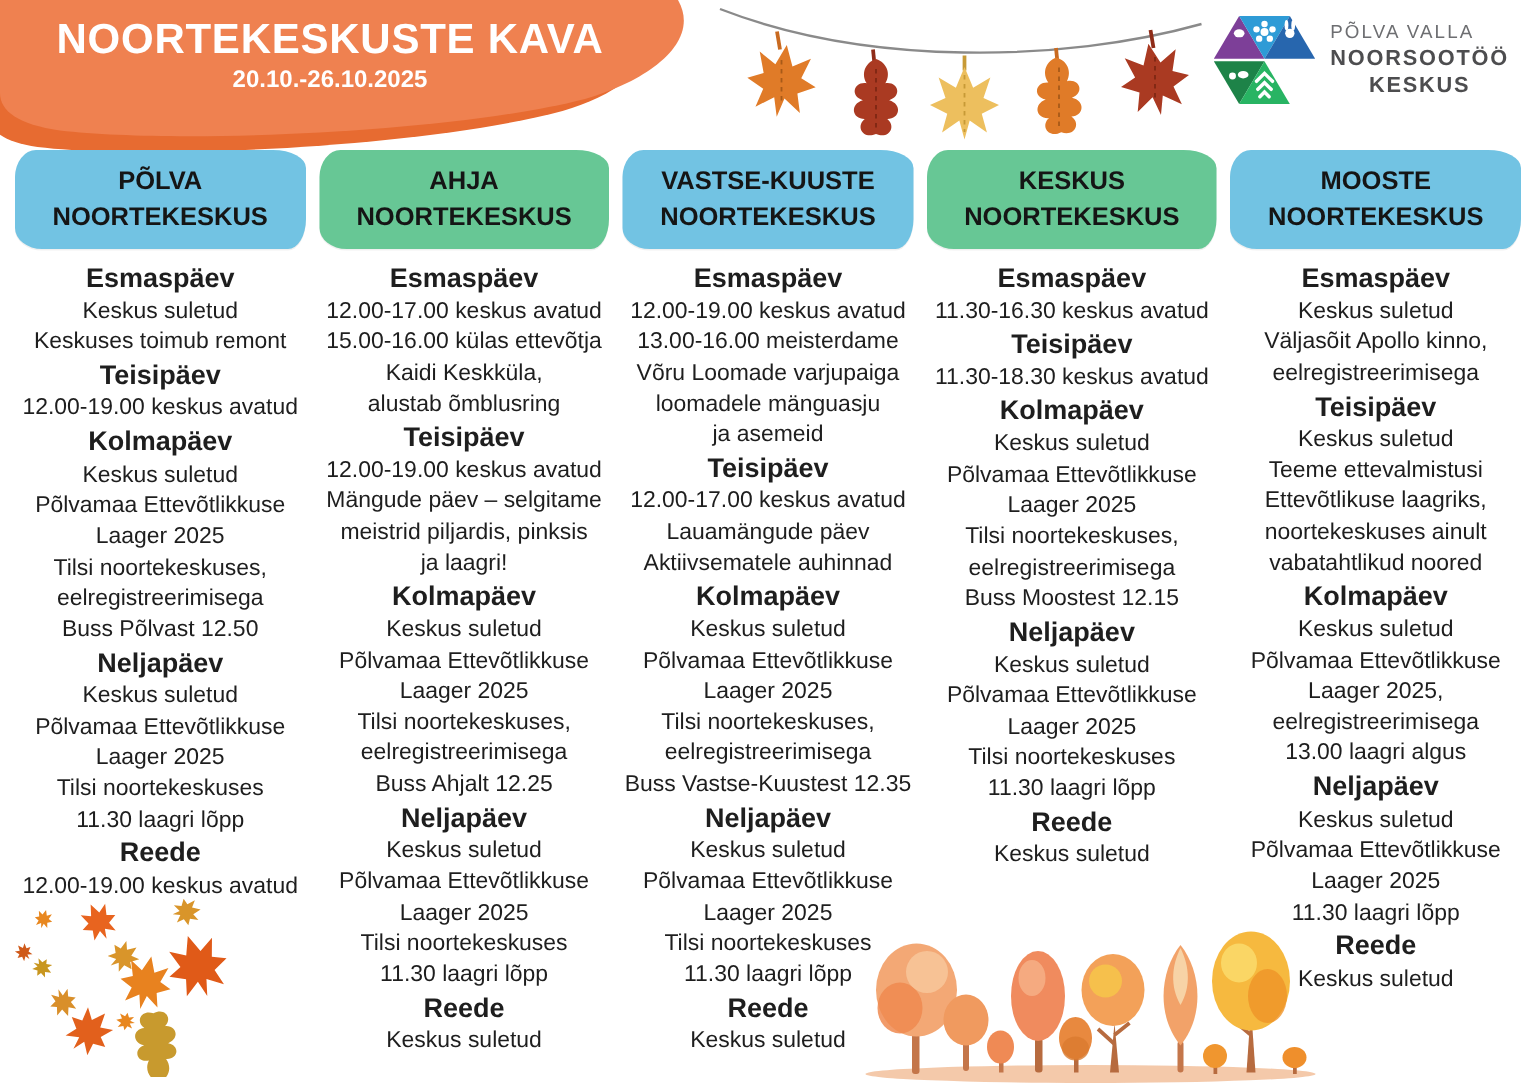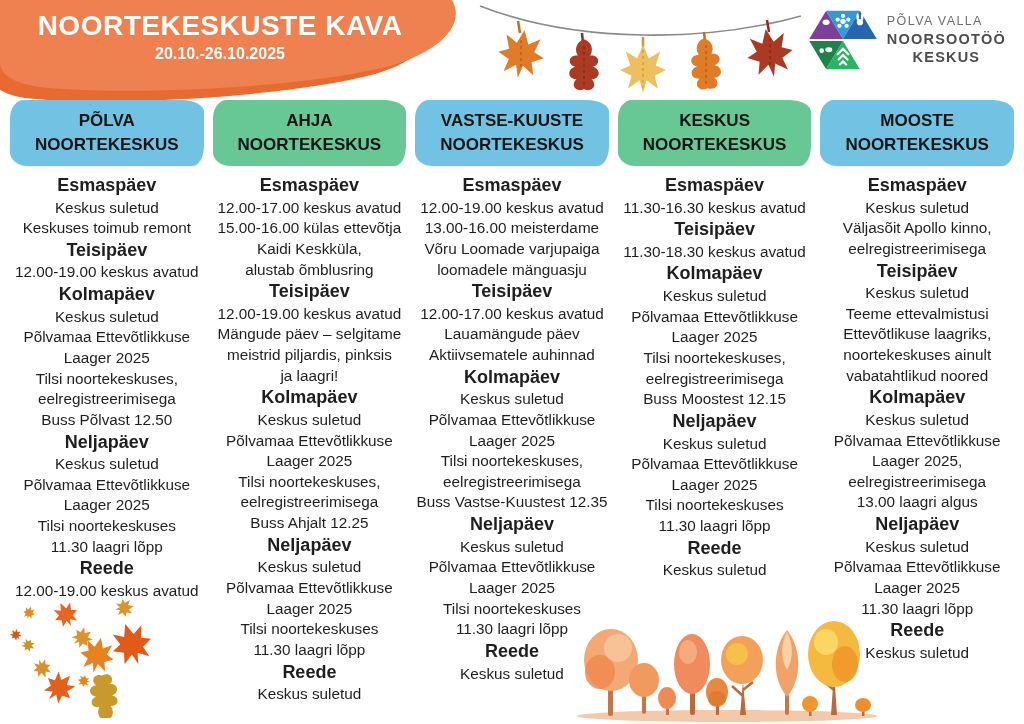--- a/index.html
+++ b/index.html
@@ -179,20 +179,21 @@
         <div class="col-header" style="background: rgb(114, 195, 227);">
           <div>VASTSE-KUUSTE</div>
           <div>NOORTEKESKUS</div>
         </div>
         <div class="col-body">
           <div class="day">Esmaspäev</div>
           <div class="line">12.00-19.00 keskus avatud</div>
           <div class="line">13.00-16.00 meisterdame</div>
           <div class="line">Võru Loomade varjupaiga</div>
           <div class="line">loomadele mänguasju</div>
+          <div class="line">ja asemeid</div>
           <div class="day">Teisipäev</div>
           <div class="line">12.00-17.00 keskus avatud</div>
           <div class="line">Lauamängude päev</div>
           <div class="line">Aktiivsematele auhinnad</div>
           <div class="day">Kolmapäev</div>
           <div class="line">Keskus suletud</div>
           <div class="line">Põlvamaa Ettevõtlikkuse</div>
           <div class="line">Laager 2025</div>
           <div class="line">Tilsi noortekeskuses,</div>
           <div class="line">eelregistreerimisega</div>

